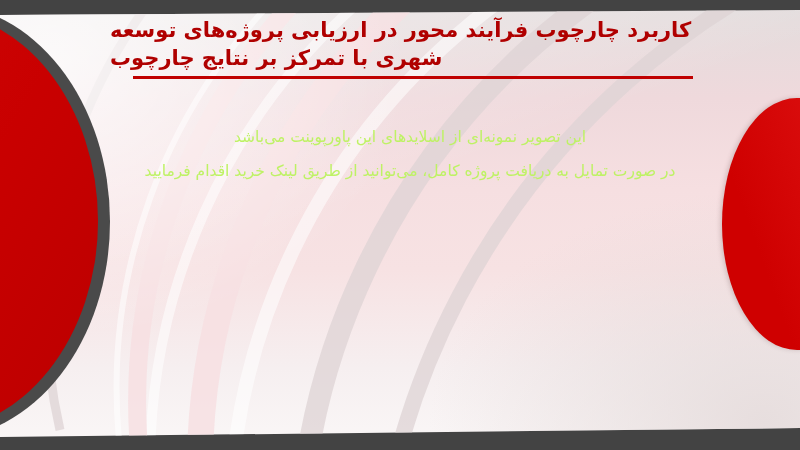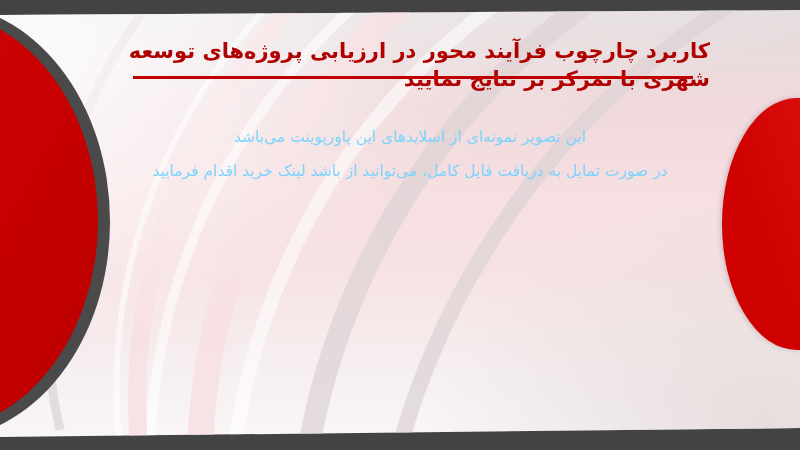--- a/index.html
+++ b/index.html
@@ -112,23 +112,22 @@
     position: absolute;
     inset: 0;
     z-index: 5;
   }
 
   .title-block {
     position: absolute;
     top: 16px;
     left: 110px;
     width: 600px;
-    text-align: right;
+    text-align: left;
     direction: rtl;
-    margin-top: 21px;
   }
   .title-line {
     color: #b00000;
     font-family: "DejaVu Sans", sans-serif;
     font-size: 21px;
     font-weight: bold;
     line-height: 28px;
     letter-spacing: 0;
     white-space: nowrap;
   }
@@ -145,21 +144,21 @@
 
   .body-block {
     position: absolute;
     top: 120px;
     left: 120px;
     width: 580px;
     text-align: center;
     direction: rtl;
   }
   .body-line {
-    color: #7dd3fc;
+    color: #bef264;
     font-family: "DejaVu Sans", sans-serif;
     font-size: 15.5px;
     font-weight: normal;
     line-height: 34px;
     white-space: nowrap;
   }
 </style>
 </head>
 <body>
 
@@ -191,24 +190,24 @@
   </div>
 
   <div class="left-blob-shadow"></div>
   <div class="left-blob"></div>
   <div class="right-blob"></div>
 
   <div class="content">
 
     <div class="title-block">
       <div class="title-line">کاربرد چارچوب فرآیند محور در ارزیابی پروژه‌های توسعه</div>
-      <div class="title-line">شهری با تمرکز بر نتایج نمایید</div>
+      <div class="title-line">شهری با تمرکز بر نتایج چارچوب</div>
     </div>
 
     <div class="title-rule"></div>
 
     <div class="body-block">
       <div class="body-line">این تصویر نمونه‌ای از اسلایدهای این پاورپوینت می‌باشد</div>
-      <div class="body-line">در صورت تمایل به دریافت فایل کامل، می‌توانید از باشد لینک خرید اقدام فرمایید</div>
+      <div class="body-line">در صورت تمایل به دریافت پروژه کامل، می‌توانید از طریق لینک خرید اقدام فرمایید</div>
     </div>
 
   </div>
 </div>
 
 </body></html>

